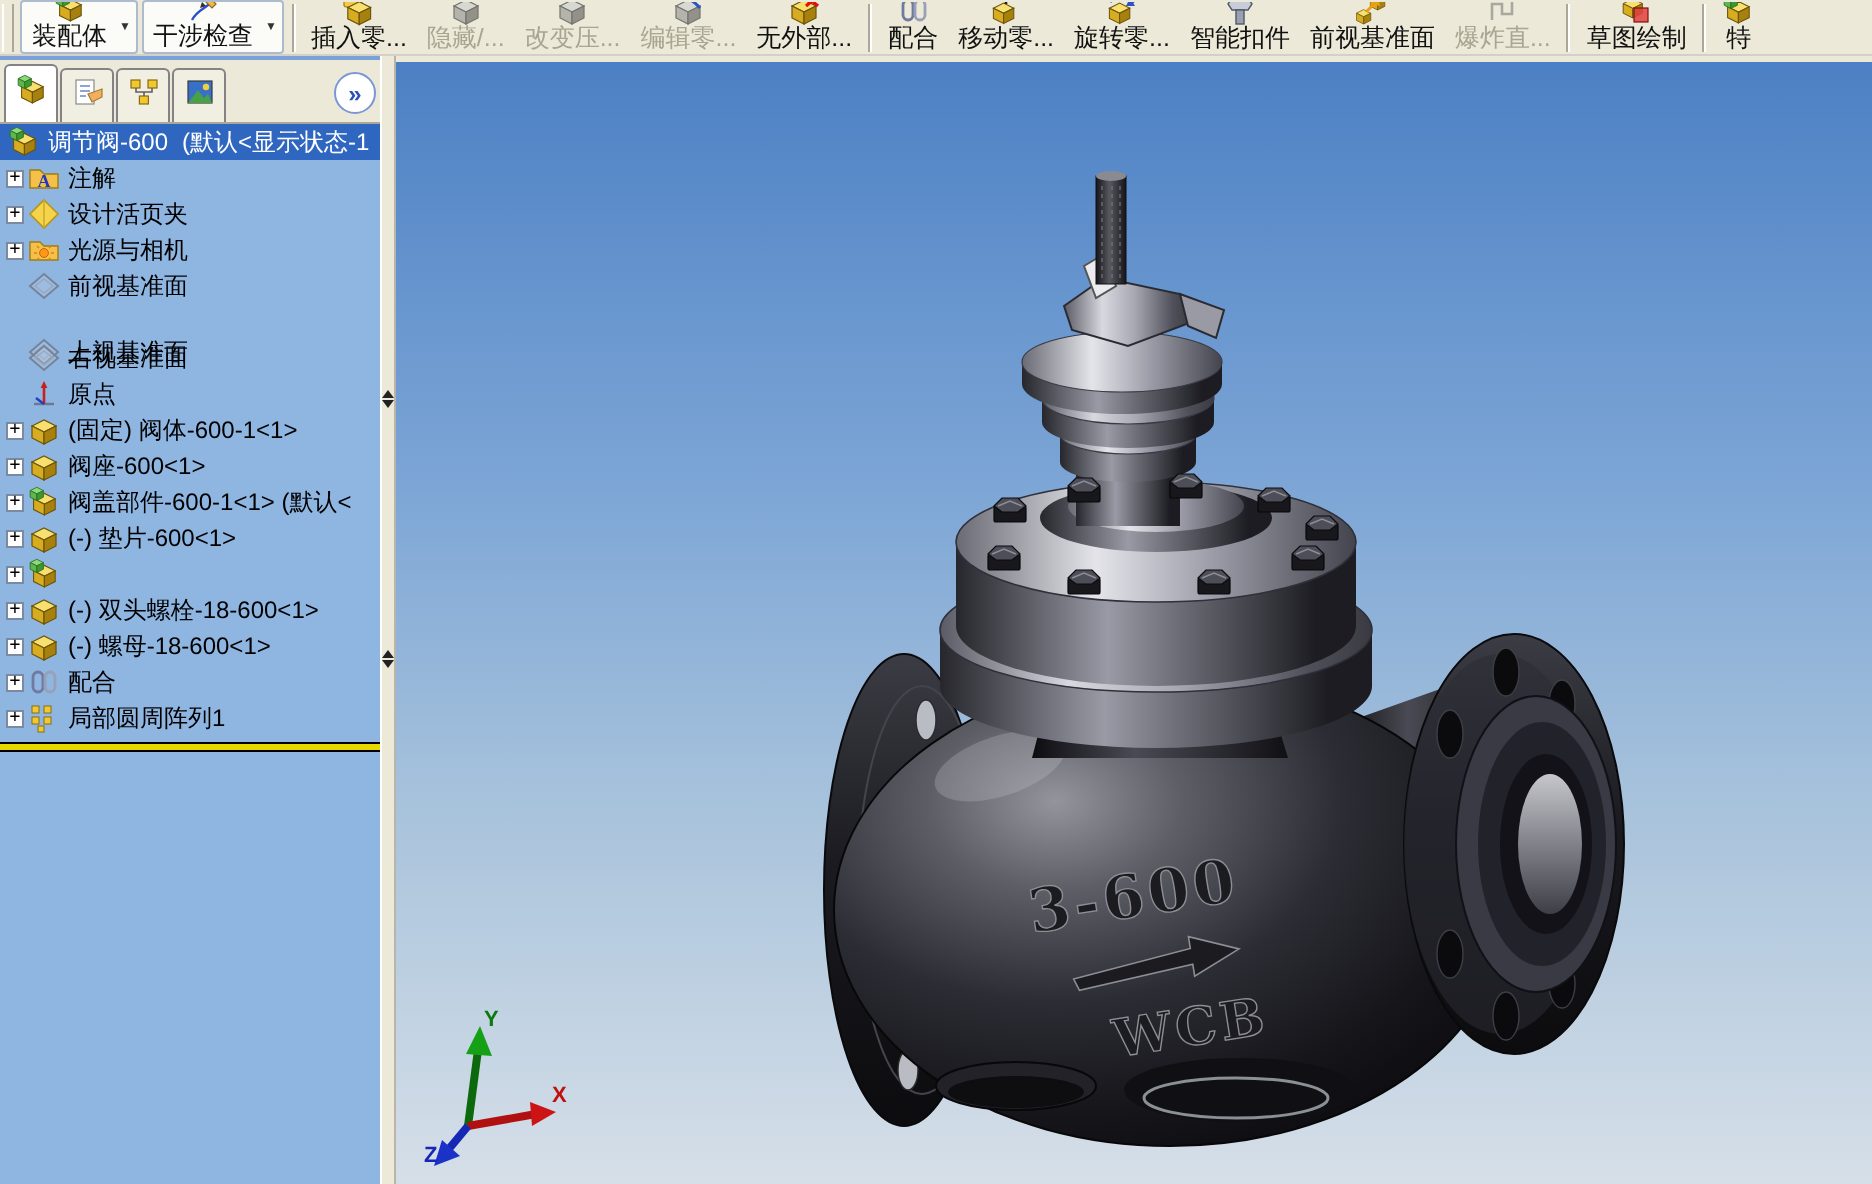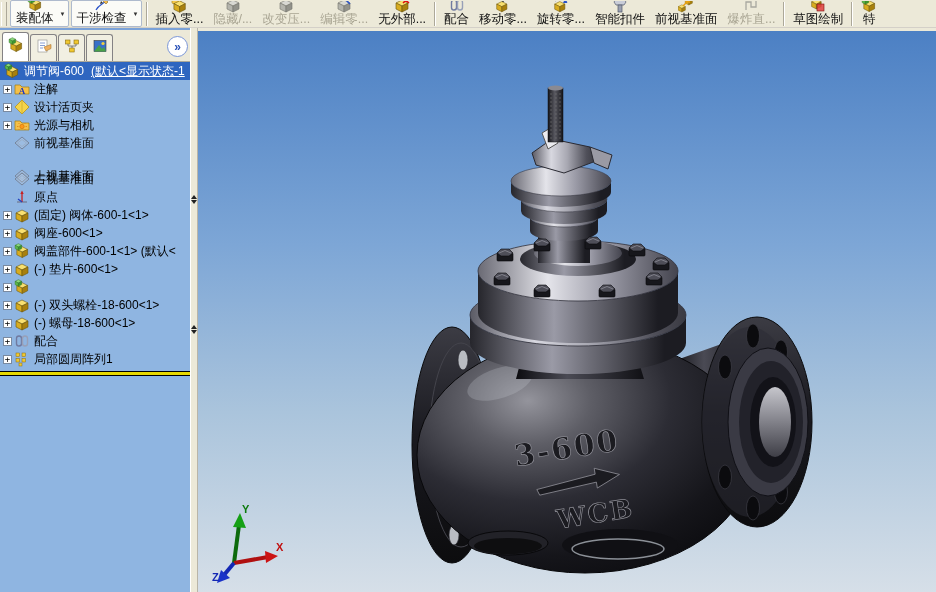--- a/index.html
+++ b/index.html
@@ -39,21 +39,21 @@
   .tree{position:absolute;left:0;top:32px;width:190px;height:532px;}
   .tree-row{position:absolute;left:0;width:190px;height:18px;font-size:12px;color:#000;
             display:flex;align-items:center;white-space:nowrap;overflow:hidden;}
   .tree-root{background:var(--accent_selection);color:#fff;}
   .expand{display:inline-flex;width:9px;height:9px;background:#fff;border:1px solid #7a8aa0;
           font-size:9px;line-height:7px;align-items:center;justify-content:center;
           color:#000;margin:0 2px 0 3px;flex:none;font-family:"DejaVu Sans Mono",monospace;}
   .no-expand{width:14px;flex:none;}
   .ticon{width:17px;height:16px;flex:none;margin-right:3px;display:flex;align-items:center;}
   .tlabel{overflow:hidden;}
-  .tsuffix{margin-left:7px;text-decoration:underline;}
+  .tsuffix{margin-left:7px;}
   .rollback{position:absolute;left:0;top:341px;width:190px;height:5px;
             background:linear-gradient(180deg,#000 0 1px,var(--rollback) 1px 4px,#000 4px 5px);}
   
   .splitter{position:absolute;left:190px;top:28px;width:8px;height:564px;
             background:var(--toolbar_bg);border-left:1px solid #fff;border-right:1px solid #b9b5a8;}
   .scroll-cluster{position:absolute;left:0;width:6px;height:14px;}
   .tri-up{width:0;height:0;border-left:3px solid transparent;border-right:3px solid transparent;
           border-bottom:4px solid #222;margin:1px 0;}
   .tri-dn{width:0;height:0;border-left:3px solid transparent;border-right:3px solid transparent;
           border-top:4px solid #222;margin:1px 0;}

